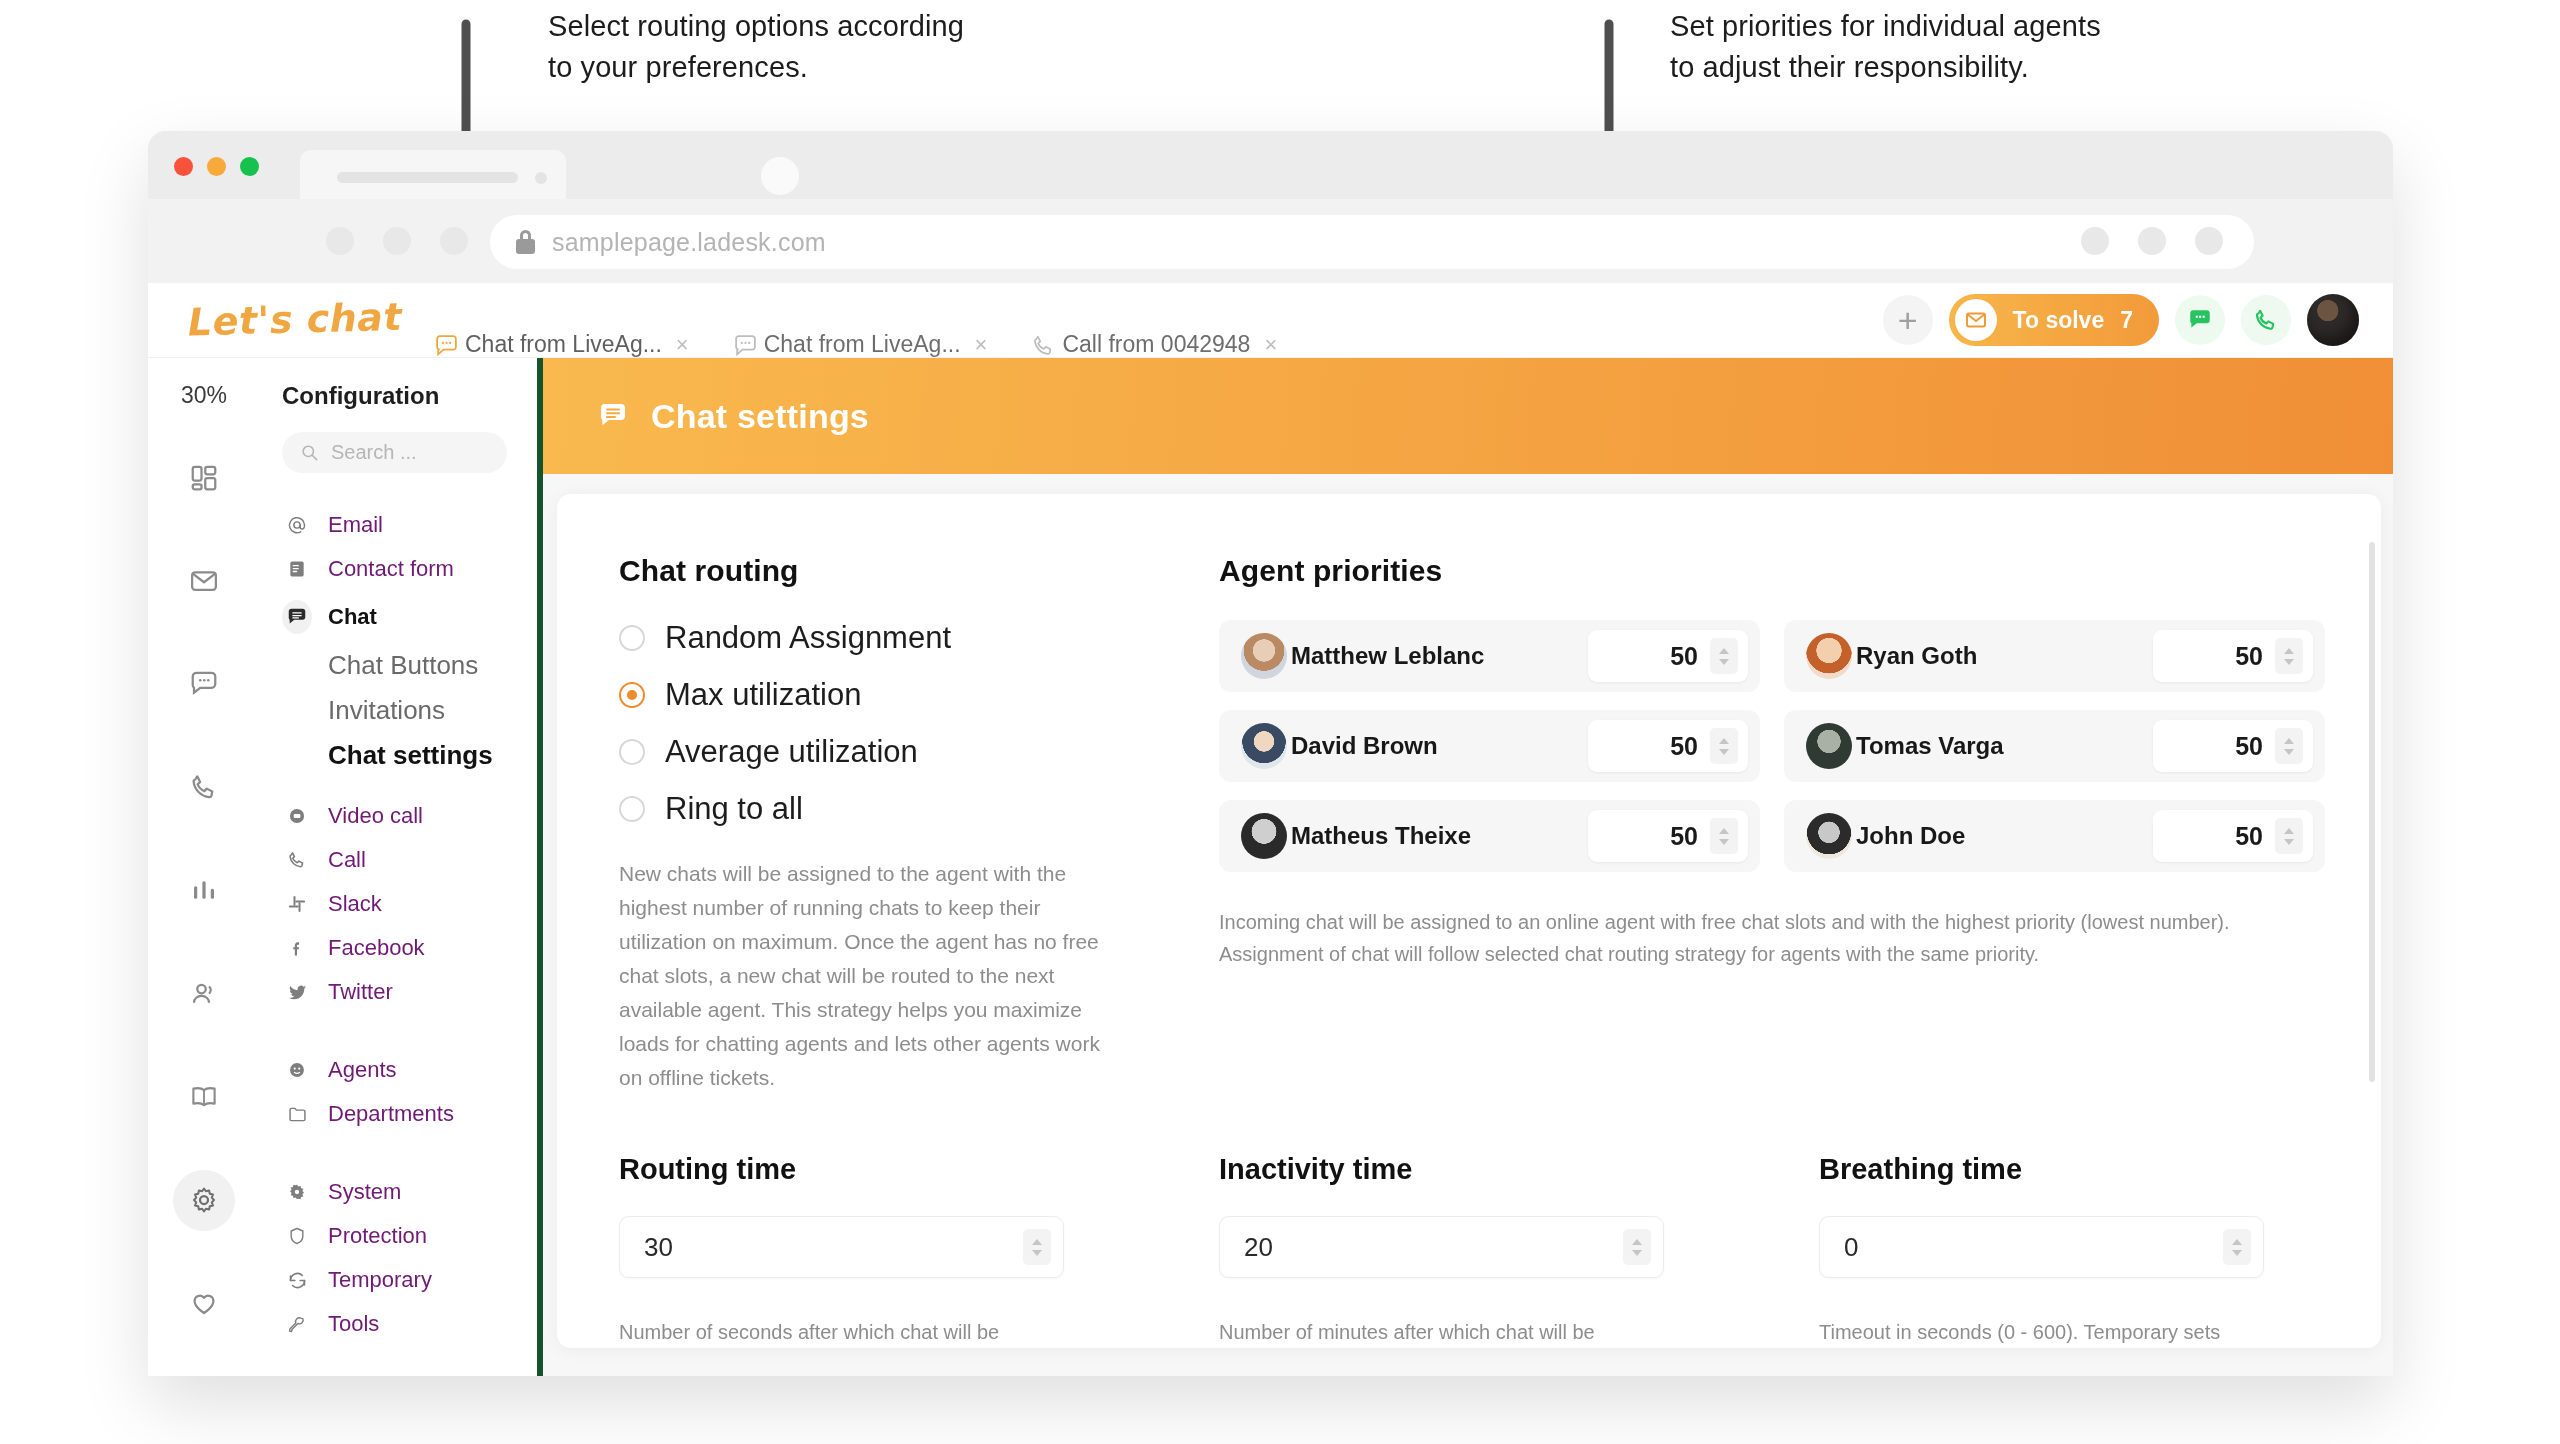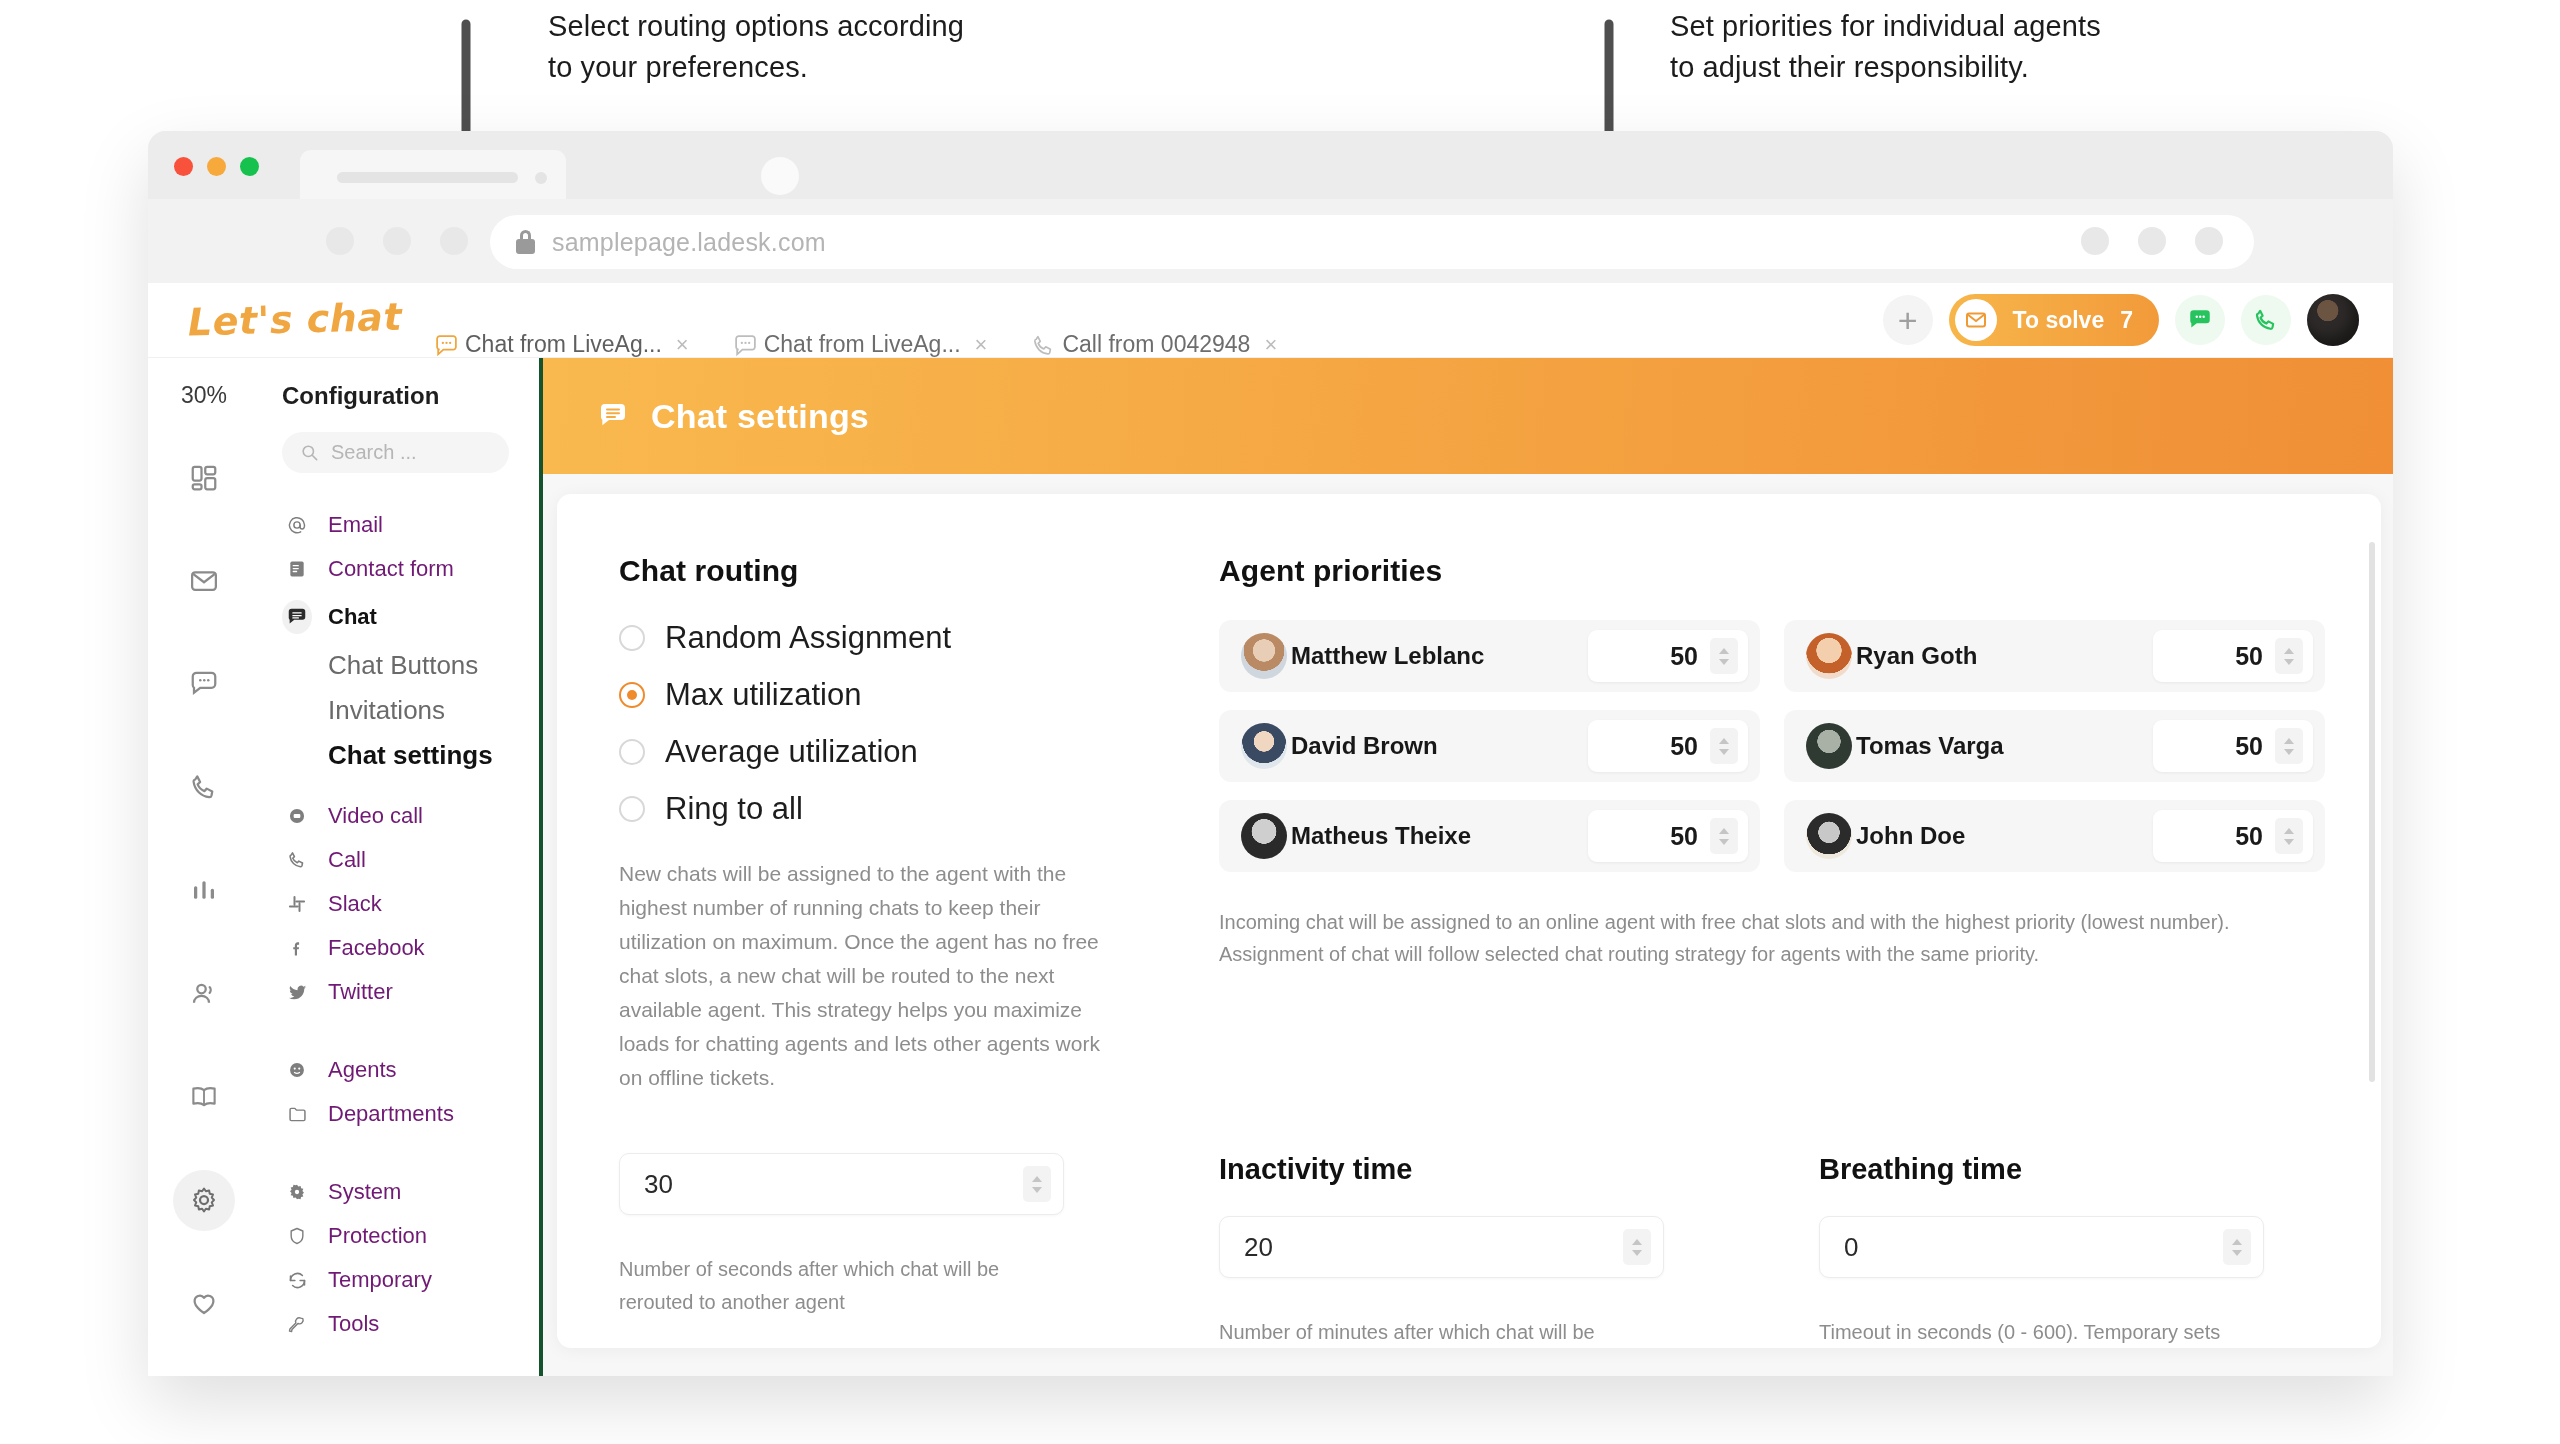--- a/index.html
+++ b/index.html
@@ -108,21 +108,21 @@
   }
 
   
   .appbody{ display:flex; height:1018px; }
 
   .railcol{ width:112px; background:#fff; padding-top:24px; display:flex; flex-direction:column; align-items:center; }
   .pct{ font-size:23px; color:#3a3a3a; margin-bottom:38px; font-weight:500; }
   .rail-item{ width:62px; height:62px; border-radius:50%; display:flex; align-items:center; justify-content:center; margin-bottom:42px; }
   .rail-item.sel{ background:#f1f1f1; }
 
-  .navcol{ width:283px; background:#fff; border-right:4px solid #14532d; padding:24px 0 0 0; }
+  .navcol{ width:283px; background:#fff; border-right:6px solid #14532d; padding:24px 0 0 0; }
   .cfg-title{ font-size:24px; font-weight:700; color:#1e1e1e; padding:0 0 22px 22px; }
   .searchbox{
     margin:0 30px 30px 22px; height:41px; border-radius:21px; background:#f5f5f5;
     display:flex; align-items:center; gap:12px; padding-left:18px;
   }
   .searchbox .sp{ font-size:20px; color:#b6b6b6; }
   .nav-item{ display:flex; align-items:center; gap:16px; padding:9px 0 9px 22px; font-size:22px; color:#701a75; }
   .nav-item .ni-ico{ width:30px; display:flex; justify-content:center; }
   .nav-item.active{ color:#121212; font-weight:700; }
   .nav-item.active .ni-ico{ background:#f1f1f1; border-radius:50%; height:34px; align-items:center; }
@@ -647,20 +647,21 @@
                       </span>
                     </div>
                   </div>
 
                   <div class="agent-note">Incoming chat will be assigned to an online agent with free chat slots and with the highest priority (lowest number). Assignment of chat will follow selected chat routing strategy for agents with the same priority.</div>
                 </div>
               </div>
 
               <div class="brow">
                 <div class="bcol">
+                  <div class="b-title">Routing time</div>
                   <div class="numfield">
                     <span class="nv">30</span>
                     <span class="spin">
                         <i class="up"></i>
                         <i class="dn"></i>
                       </span>
                   </div>
                   <div class="b-help">Number of seconds after which chat will be rerouted to another agent</div>
                 </div>
 

